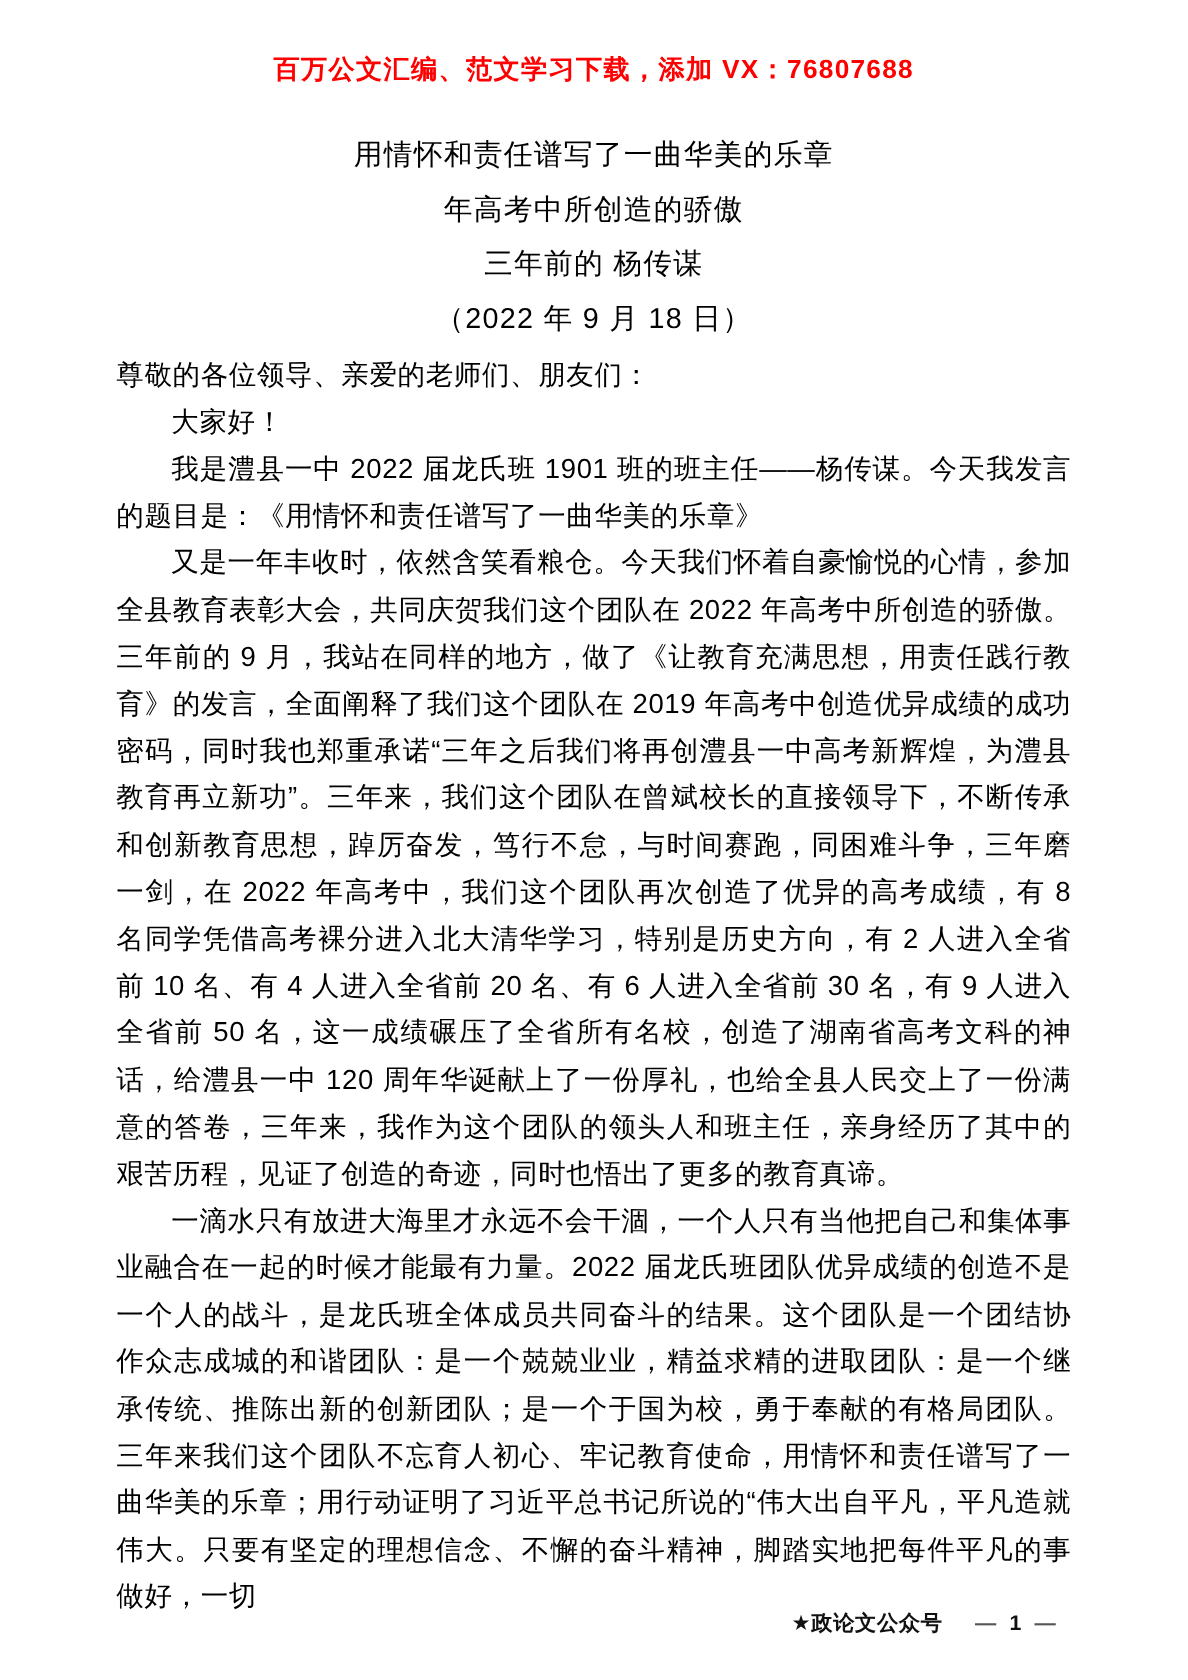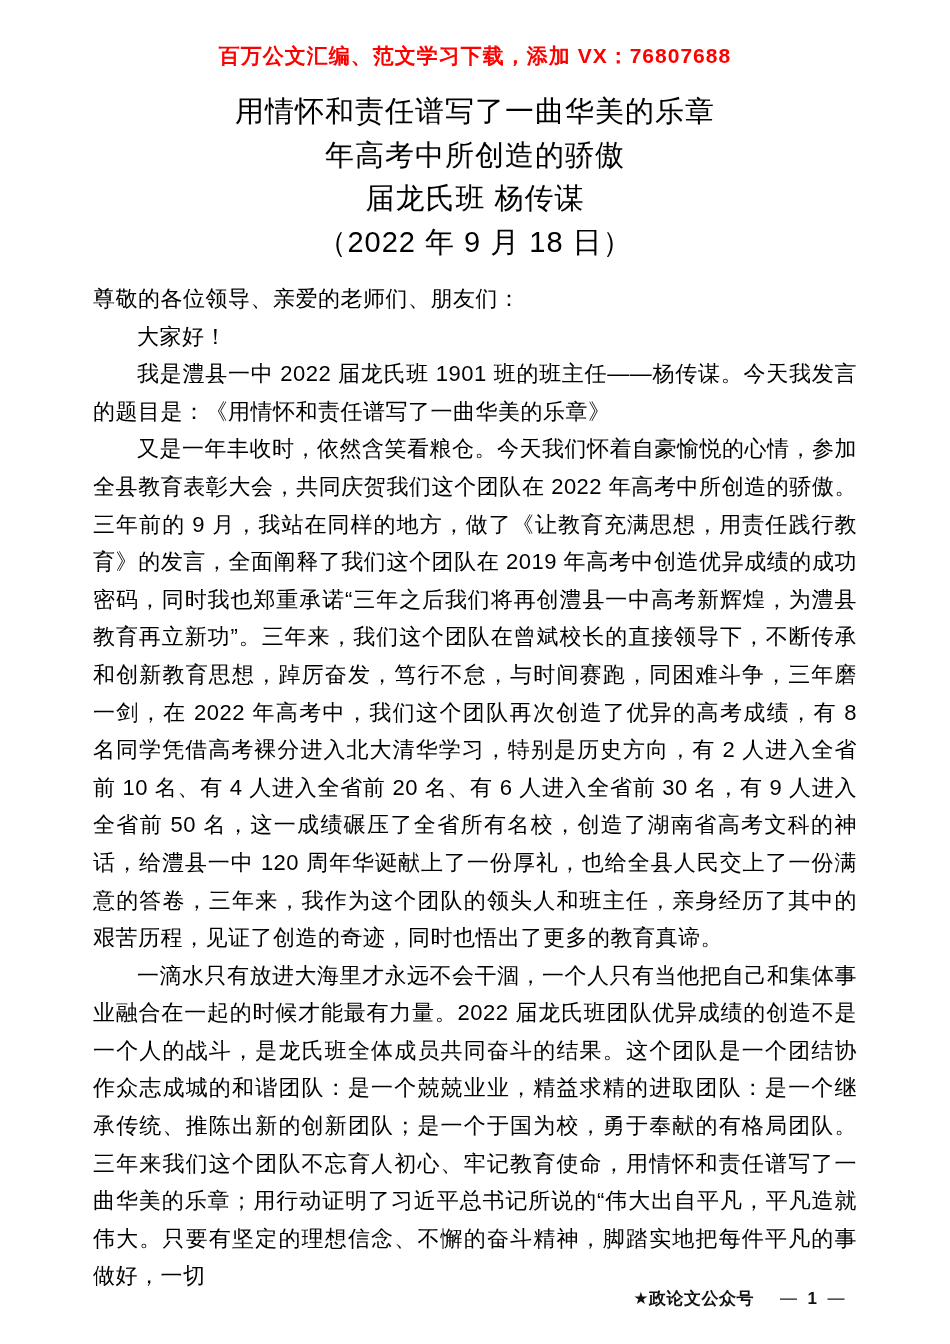--- a/index.html
+++ b/index.html
@@ -20,29 +20,29 @@
   .header-notice {
     padding-top: 42px;
     text-align: center;
     font-size: 21px;
     font-weight: 600;
     letter-spacing: 1px;
     color: #ff0000;
     line-height: 28px;
   }
   .title-block {
-    margin-top: 20px;
+    margin-top: 32px;
     text-align: center;
-    font-size: 29px;
+    font-size: 23px;
     line-height: 43.5px;
     font-weight: 500;
     letter-spacing: 1px;
   }
   .doc-body {
-    margin-top: 16px;
+    margin-top: 5px;
     padding: 0 93px;
     font-size: 22px;
     line-height: 37.6px;
     text-align: justify;
     letter-spacing: 0.5px;
   }
   .doc-body p {
     margin: 0;
     padding: 0;
   }
@@ -75,21 +75,21 @@
 </head>
 <body>
 
 <div class="page">
 
   <div class="header-notice">百万公文汇编、范文学习下载，添加 VX：76807688</div>
 
   <div class="title-block">
     <div>用情怀和责任谱写了一曲华美的乐章</div>
     <div>年高考中所创造的骄傲</div>
-    <div>届龙氏班  杨传谋</div>
+    <div>三年前的  杨传谋</div>
     <div>（2022 年 9 月 18 日）</div>
   </div>
 
   <div class="doc-body">
     <p>尊敬的各位领导、亲爱的老师们、朋友们：</p>
     <p class="indent">大家好！</p>
     <p class="indent">我是澧县一中 2022 届龙氏班 1901 班的班主任——杨传谋。今天我发言的题目是：《用情怀和责任谱写了一曲华美的乐章》</p>
     <p class="indent">又是一年丰收时，依然含笑看粮仓。今天我们怀着自豪愉悦的心情，参加全县教育表彰大会，共同庆贺我们这个团队在 2022 年高考中所创造的骄傲。三年前的 9 月，我站在同样的地方，做了《让教育充满思想，用责任践行教育》的发言，全面阐释了我们这个团队在 2019 年高考中创造优异成绩的成功密码，同时我也郑重承诺“三年之后我们将再创澧县一中高考新辉煌，为澧县教育再立新功”。三年来，我们这个团队在曾斌校长的直接领导下，不断传承和创新教育思想，踔厉奋发，笃行不怠，与时间赛跑，同困难斗争，三年磨一剑，在 2022 年高考中，我们这个团队再次创造了优异的高考成绩，有 8 名同学凭借高考裸分进入北大清华学习，特别是历史方向，有 2 人进入全省前 10 名、有 4 人进入全省前 20 名、有 6 人进入全省前 30 名，有 9 人进入全省前 50 名，这一成绩碾压了全省所有名校，创造了湖南省高考文科的神话，给澧县一中 120 周年华诞献上了一份厚礼，也给全县人民交上了一份满意的答卷，三年来，我作为这个团队的领头人和班主任，亲身经历了其中的艰苦历程，见证了创造的奇迹，同时也悟出了更多的教育真谛。</p>
     <p class="indent">一滴水只有放进大海里才永远不会干涸，一个人只有当他把自己和集体事业融合在一起的时候才能最有力量。2022 届龙氏班团队优异成绩的创造不是一个人的战斗，是龙氏班全体成员共同奋斗的结果。这个团队是一个团结协作众志成城的和谐团队：是一个兢兢业业，精益求精的进取团队：是一个继承传统、推陈出新的创新团队；是一个于国为校，勇于奉献的有格局团队。三年来我们这个团队不忘育人初心、牢记教育使命，用情怀和责任谱写了一曲华美的乐章；用行动证明了习近平总书记所说的“伟大出自平凡，平凡造就伟大。只要有坚定的理想信念、不懈的奋斗精神，脚踏实地把每件平凡的事做好，一切</p>
   </div>

